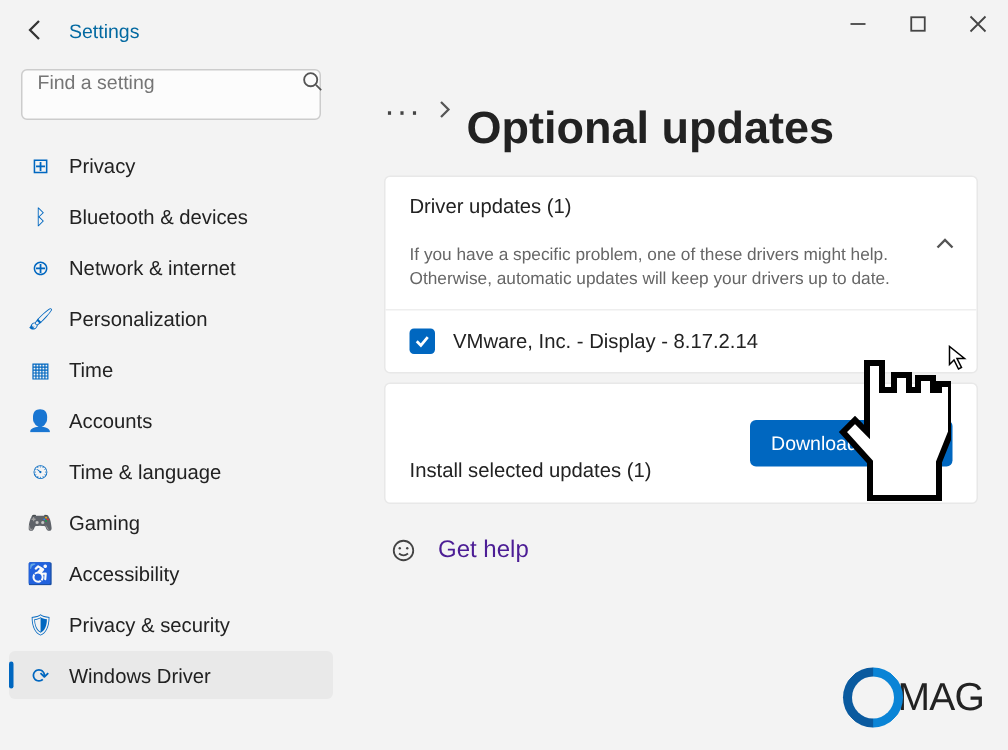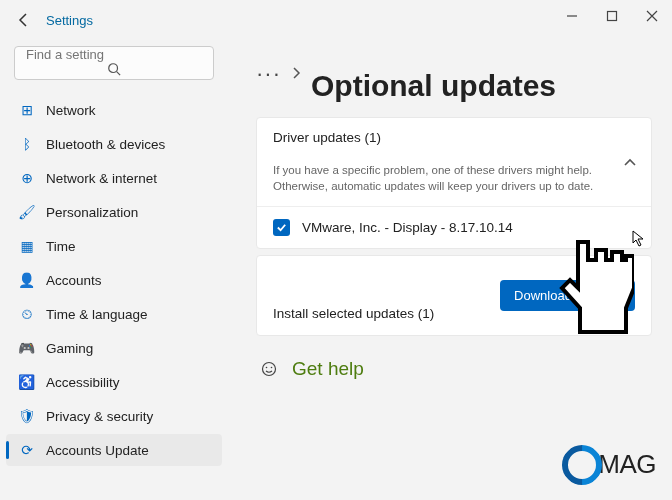--- a/index.html
+++ b/index.html
@@ -7,21 +7,21 @@
 
   
   .titlebar { height: 40px; display: flex; align-items: center; padding-left: 14px; }
   .back-btn { width: 20px; height: 20px; display:flex; align-items:center; justify-content:center; color:#333; margin-right:12px; }
   .title-text { font-size: 13px; color:#0369a1; }
   .win-buttons { position:absolute; top:0; right:0; display:flex; height:32px; }
   .win-btn { width:40px; display:flex; align-items:center; justify-content:center; color:#444; font-size:12px; }
 
   
   .sidebar { position:absolute; left:0; top:40px; bottom:0; width:228px; background:#f3f3f3; padding:0 6px; }
-  .search { margin: 6px 8px 14px 8px; height:34px; border:1px solid #ccc; border-radius:4px; background:#fcfcfc; display:flex; align-items:center; padding:0 10px;flex-direction:column; }
+  .search { margin: 6px 8px 14px 8px; height:34px; border:1px solid #ccc; border-radius:4px; background:#fcfcfc; display:flex; align-items:flex-start; padding:0 10px; }
   .search input { border:none; outline:none; background:transparent; flex:1; font-size:13px; color:#555; }
   .search .si { color:#555; }
   .nav { display:flex; flex-direction:column; gap:2px; }
   .nav-item { height:32px; display:flex; align-items:center; gap:10px; padding:0 12px; border-radius:4px; font-size:13.5px; color:#222; cursor:pointer; }
   .nav-item.selected { background:#e9e9e9; position:relative; }
   .nav-item.selected::before { content:""; position:absolute; left:0; top:7px; bottom:7px; width:3px; background:#0067c0; border-radius:2px; }
   .nav-icon { width:18px; height:18px; display:flex; align-items:center; justify-content:center; color:#0067c0; font-size:14px; }
 
   
   .main { position:absolute; left:228px; right:0; top:40px; bottom:0; padding:4px 20px 0 28px; }
@@ -38,21 +38,21 @@
   .chev-up { position:absolute; right:14px; top:50%; transform:translateY(-50%); color:#555; font-size:14px; }
 
   .driver-row { display:flex; align-items:center; gap:12px; padding:12px 16px; }
   .chk { width:17px; height:17px; border-radius:3px; background:#0067c0; display:flex; align-items:center; justify-content:center; color:#fff; font-size:12px; font-weight:bold; }
   .driver-text { font-size:13.5px; color:#222; }
 
   .install-card { display:flex; align-items:center; justify-content:space-between; padding:14px 16px; }
   .install-text { font-size:13.5px; color:#222;margin-top:36px; }
   .dl-btn { background:#0067c0; color:#fff; border:none; border-radius:4px; padding:8px 14px; font-size:13px; cursor:pointer; }
 
-  .help-row { display:flex; align-items:center; gap:14px; padding:16px 0 0 4px; font-size:19px; color:#4d7c0f; }
+  .help-row { display:flex; align-items:center; gap:14px; padding:16px 0 0 4px; font-size:16px; color:#4c1d95; }
   .help-icon { width:18px; height:18px; display:flex; align-items:center; justify-content:center; color:#444; }
 
   
   .cursor-wrap { position:absolute; left:556px; top:232px; pointer-events:none; }
   .cursor-arrow { position:absolute; left:76px; top:-2px; }
   .cursor-hand { position:absolute; left:0; top:6px; }
 
   
   .logo { position:absolute; right:16px; bottom:20px; font-size:26px; font-weight:normal; color:#222; letter-spacing:-0.5px; display:flex; align-items:center; gap:2px; }
   .logo-p { width:28px; height:28px; border-radius:50%; display:inline-flex; align-items:center; justify-content:center; position:relative; }
@@ -94,21 +94,21 @@
     <span class="si">
       <svg width="14" height="14" viewBox="0 0 16 16">
           <circle cx="7" cy="7" r="5" stroke="#555" stroke-width="1.4" fill="none"></circle>
           <line x1="11" y1="11" x2="15" y2="15" stroke="#555" stroke-width="1.4"></line>
         </svg>
     </span>
   </div>
   <div class="nav" id="nav">
       <div class="nav-item">
         <span class="nav-icon">⊞</span>
-        <span>Network</span>
+        <span>Privacy</span>
       </div>
       <div class="nav-item">
         <span class="nav-icon">ᛒ</span>
         <span>Bluetooth &amp; devices</span>
       </div>
       <div class="nav-item">
         <span class="nav-icon">⊕</span>
         <span>Network &amp; internet</span>
       </div>
       <div class="nav-item">
@@ -134,21 +134,21 @@
       <div class="nav-item">
         <span class="nav-icon">♿</span>
         <span>Accessibility</span>
       </div>
       <div class="nav-item">
         <span class="nav-icon">🛡</span>
         <span>Privacy &amp; security</span>
       </div>
       <div class="nav-item selected">
         <span class="nav-icon">⟳</span>
-        <span>Accounts Update</span>
+        <span>Windows Driver</span>
       </div>
     </div>
 </div>
 
 <div class="main">
   <div class="breadcrumb">
     <span class="bc-dots">···</span>
     <span class="bc-chevron">
       <svg width="10" height="12" viewBox="0 0 10 12">
           <path d="M3 1 L8 6 L3 11" stroke="#555" stroke-width="1.5" fill="none"></path>
@@ -166,21 +166,21 @@
             <path d="M2 8 L7 3 L12 8" stroke="#555" stroke-width="1.6" fill="none"></path>
           </svg>
       </div>
     </div>
     <div class="driver-row">
       <div class="chk">
         <svg width="11" height="11" viewBox="0 0 12 12">
             <path d="M2 6 L5 9 L10 3" stroke="#fff" stroke-width="2" fill="none"></path>
           </svg>
       </div>
-      <div class="driver-text">VMware, Inc. - Display - 8.17.10.14</div>
+      <div class="driver-text">VMware, Inc. - Display - 8.17.2.14</div>
     </div>
   </div>
 
   <div class="card install-card">
     <div class="install-text">Install selected updates (1)</div>
     <button class="dl-btn">Download &amp; install</button>
   </div>
 
   <div class="help-row">
     <span class="help-icon">

